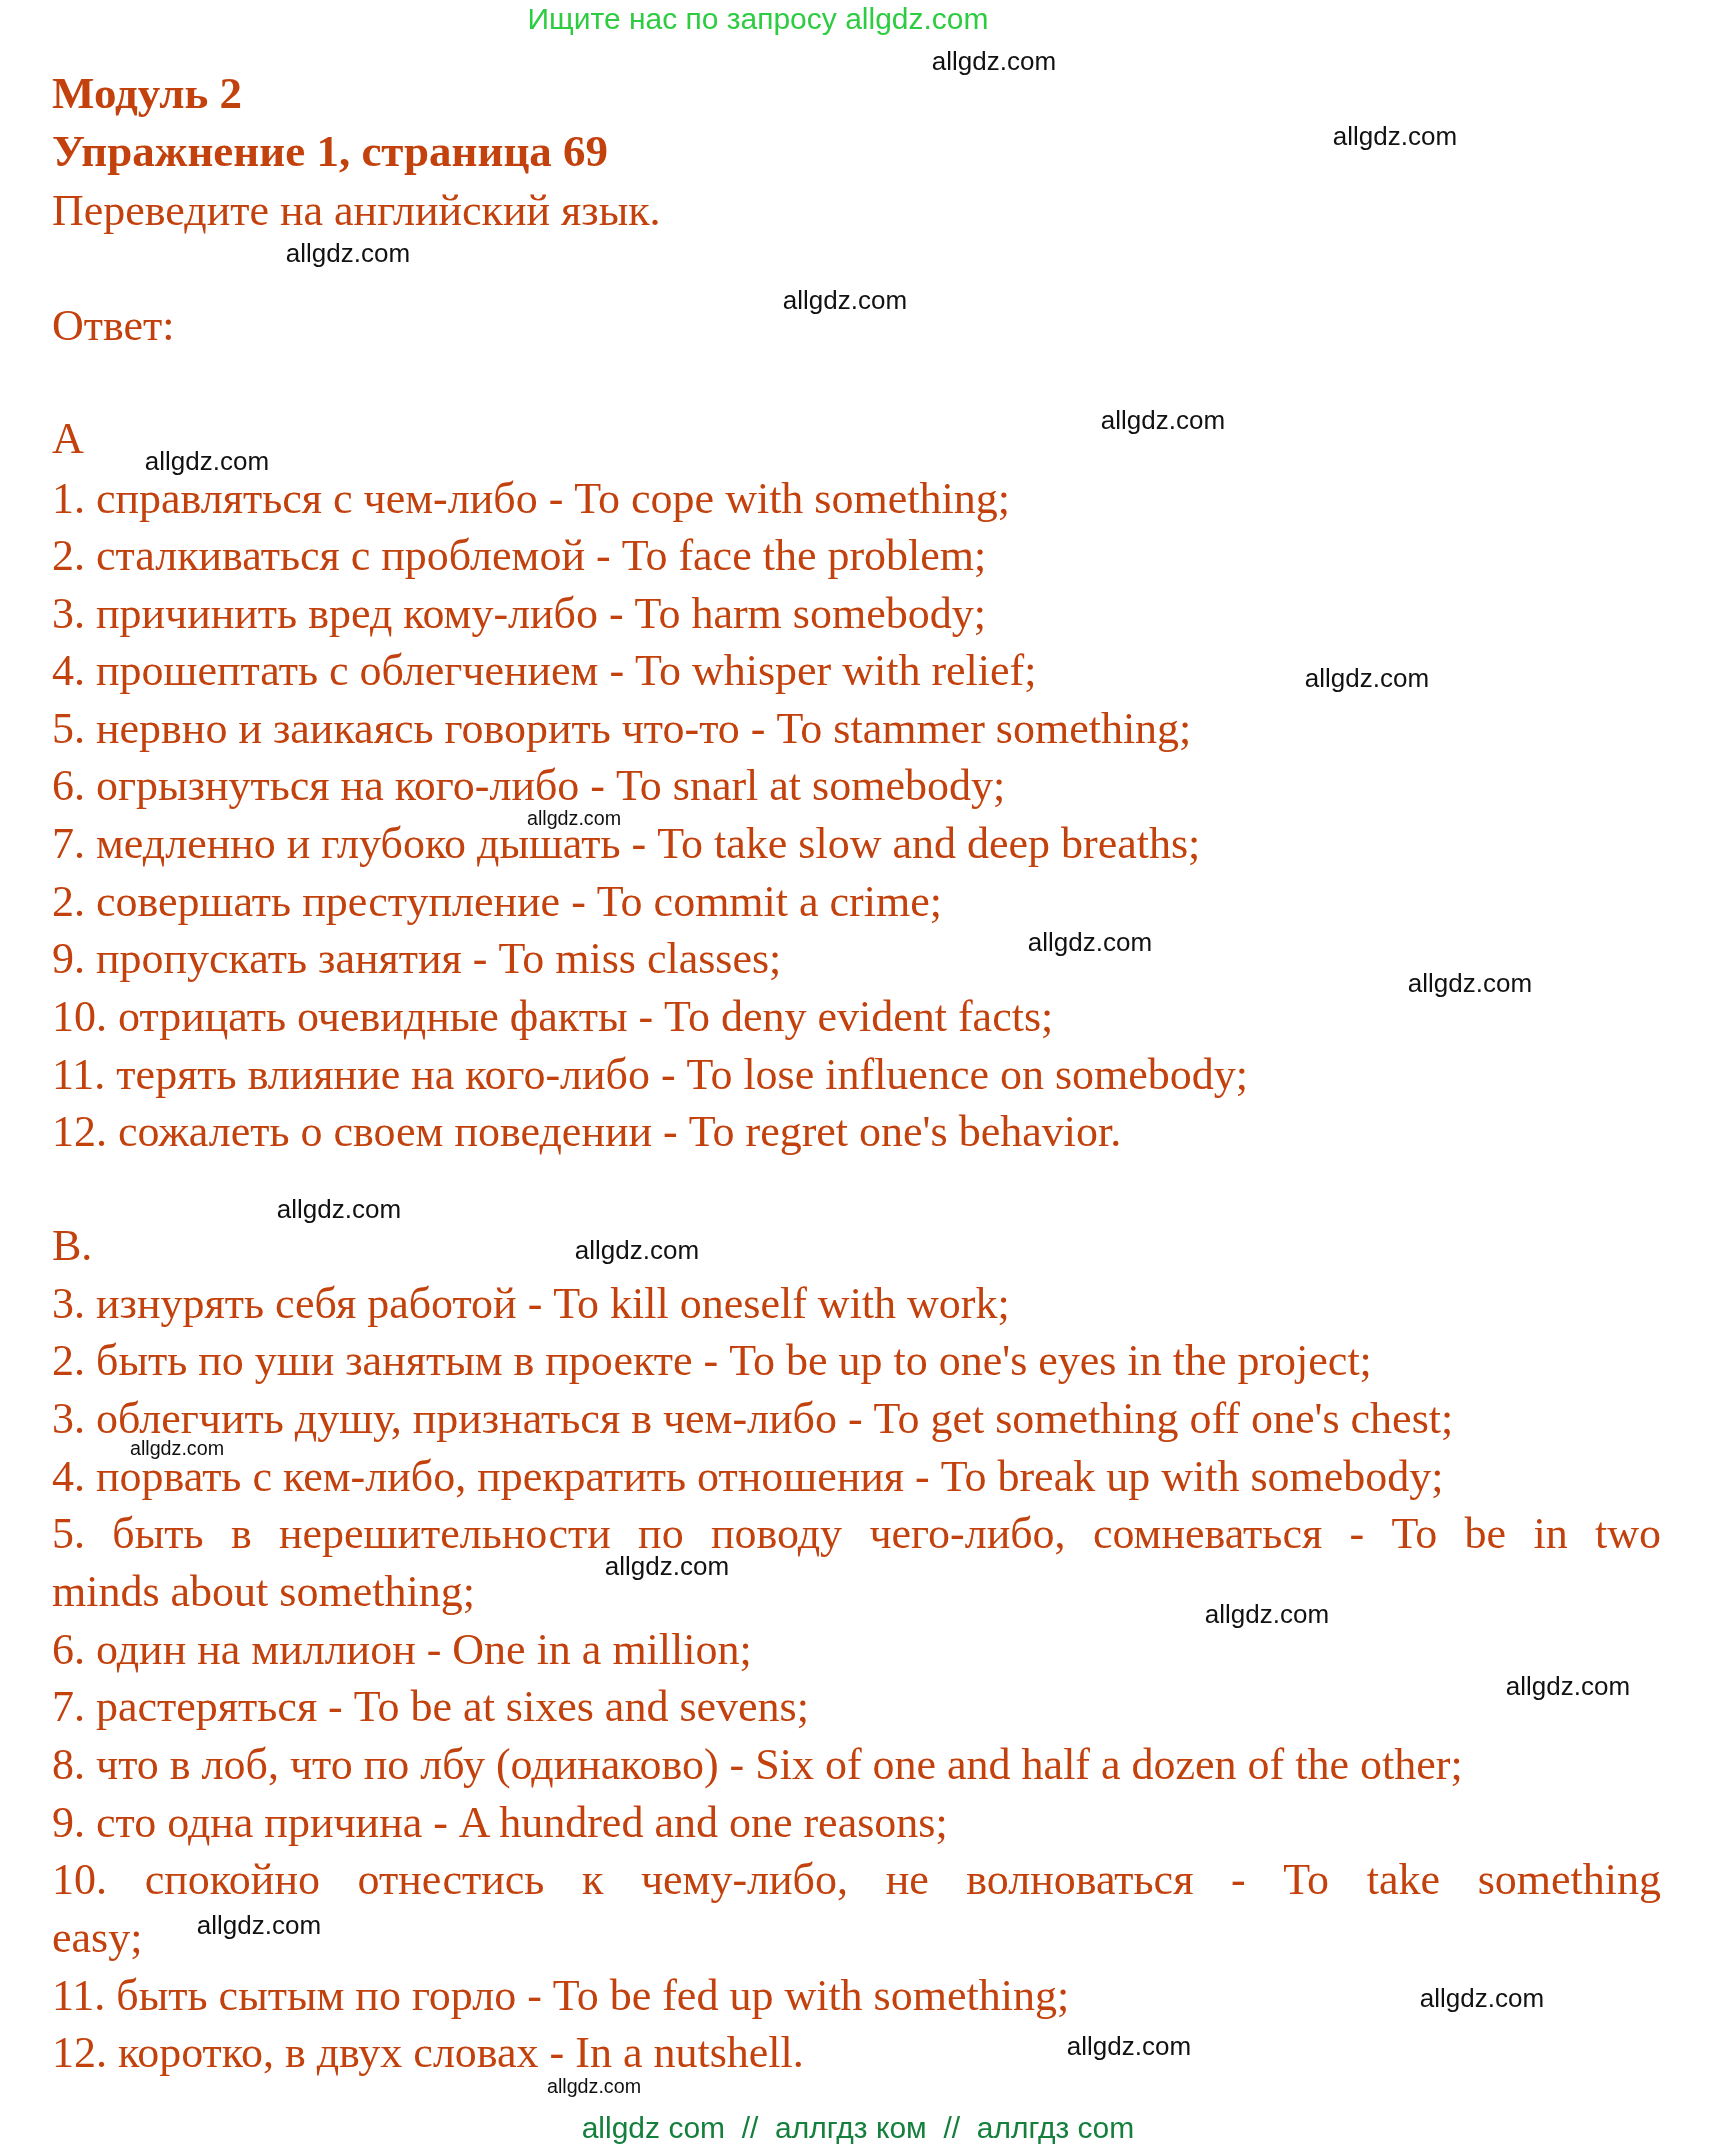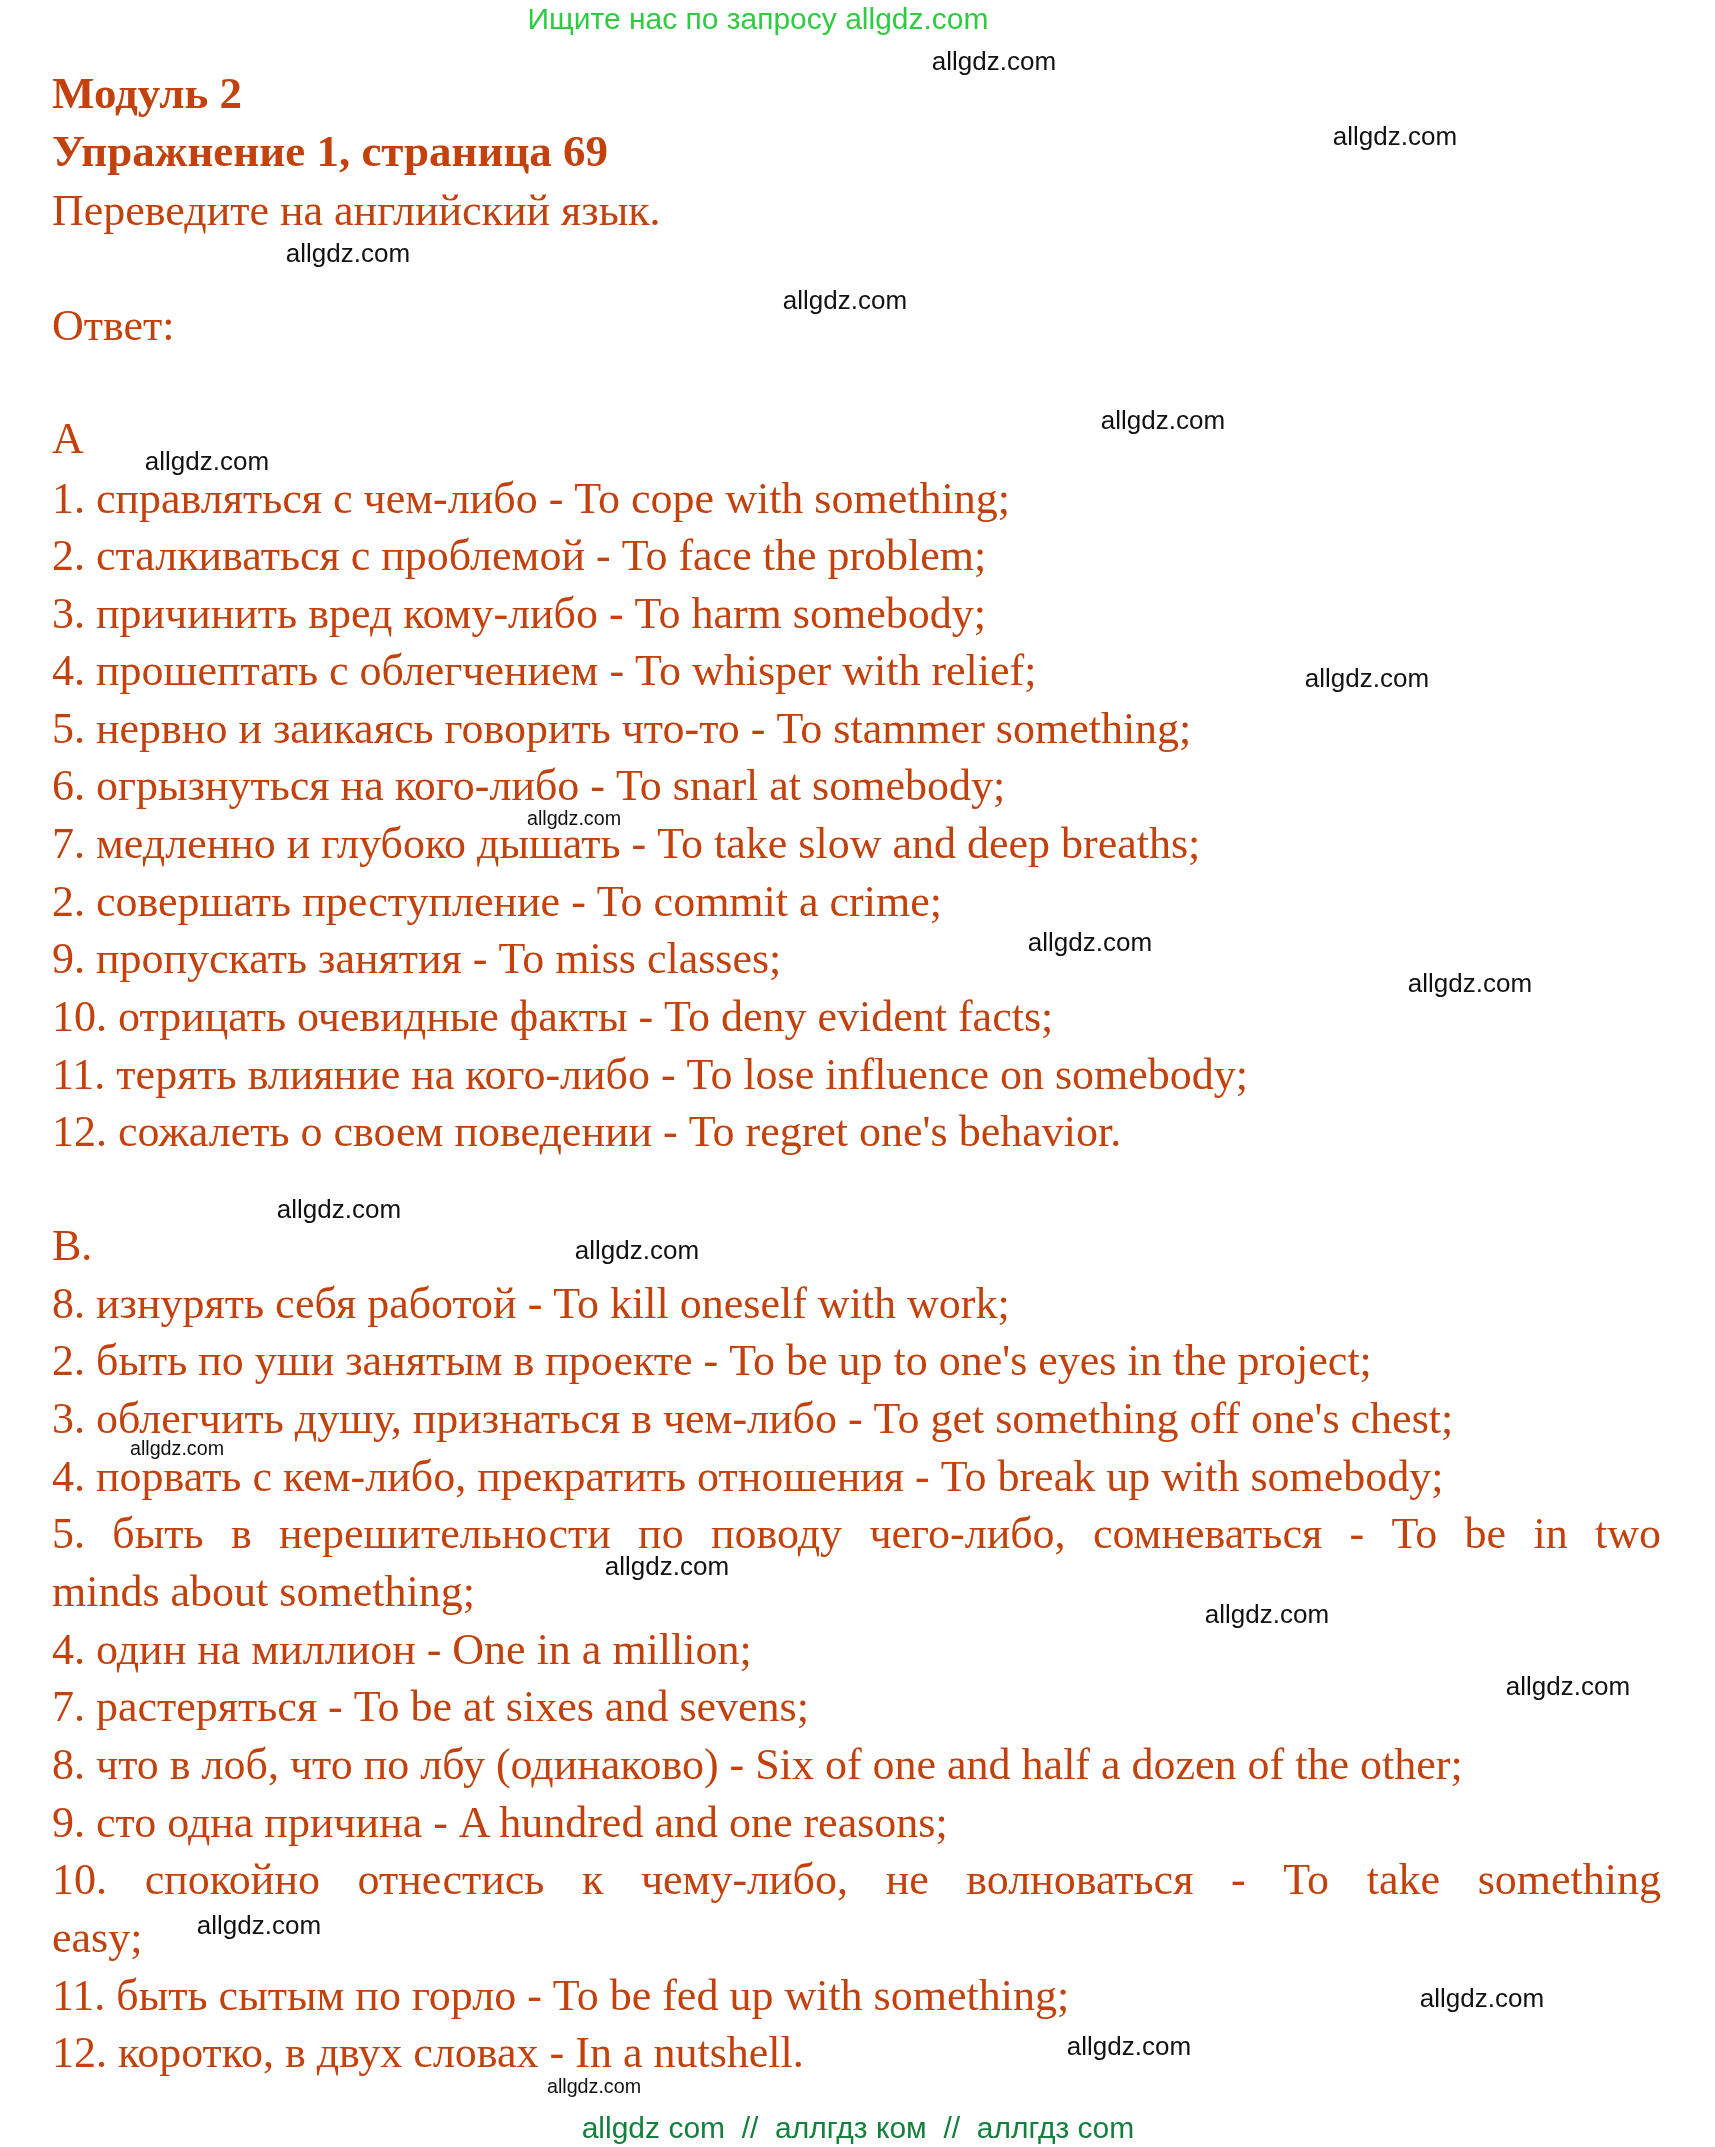--- a/index.html
+++ b/index.html
@@ -32,27 +32,27 @@
 <div class="line serif" style="top:703px;">5. нервно и заикаясь говорить что-то - To stammer something;</div>
 <div class="line serif" style="top:760px;">6. огрызнуться на кого-либо - To snarl at somebody;</div>
 <div class="line serif" style="top:818px;">7. медленно и глубоко дышать - To take slow and deep breaths;</div>
 <div class="line serif" style="top:876px;">2. совершать преступление - To commit a crime;</div>
 <div class="line serif" style="top:933px;">9. пропускать занятия - To miss classes;</div>
 <div class="line serif" style="top:991px;">10. отрицать очевидные факты - To deny evident facts;</div>
 <div class="line serif" style="top:1049px;">11. терять влияние на кого-либо - To lose influence on somebody;</div>
 <div class="line serif" style="top:1106px;">12. сожалеть о своем поведении - To regret one's behavior.</div>
 
 <div class="line serif" style="top:1220px;">B.</div>
-<div class="line serif" style="top:1278px;">8. изнурять себя работой - To kill oneself with work;</div>
+<div class="line serif" style="top:1278px;">3. изнурять себя работой - To kill oneself with work;</div>
 <div class="line serif" style="top:1335px;">2. быть по уши занятым в проекте - To be up to one's eyes in the project;</div>
 <div class="line serif" style="top:1393px;">3. облегчить душу, признаться в чем-либо - To get something off one's chest;</div>
 <div class="line serif" style="top:1451px;">4. порвать с кем-либо, прекратить отношения - To break up with somebody;</div>
 <div class="line serif justified" style="top:1508px;">5. быть в нерешительности по поводу чего-либо, сомневаться - To be in two</div>
 <div class="line serif" style="top:1566px;">minds about something;</div>
-<div class="line serif" style="top:1624px;">4. один на миллион - One in a million;</div>
+<div class="line serif" style="top:1624px;">6. один на миллион - One in a million;</div>
 <div class="line serif" style="top:1681px;">7. растеряться - To be at sixes and sevens;</div>
 <div class="line serif" style="top:1739px;">8. что в лоб, что по лбу (одинаково) - Six of one and half a dozen of the other;</div>
 <div class="line serif" style="top:1797px;">9. сто одна причина - A hundred and one reasons;</div>
 <div class="line serif justified" style="top:1854px;">10. спокойно отнестись к чему-либо, не волноваться - To take something</div>
 <div class="line serif" style="top:1912px;">easy;</div>
 <div class="line serif" style="top:1970px;">11. быть сытым по горло - To be fed up with something;</div>
 <div class="line serif" style="top:2027px;">12. коротко, в двух словах - In a nutshell.</div>
 
 <div class="wm sans" style="left:994px;top:61px;">allgdz.com</div>
 <div class="wm sans" style="left:1395px;top:136px;">allgdz.com</div>

